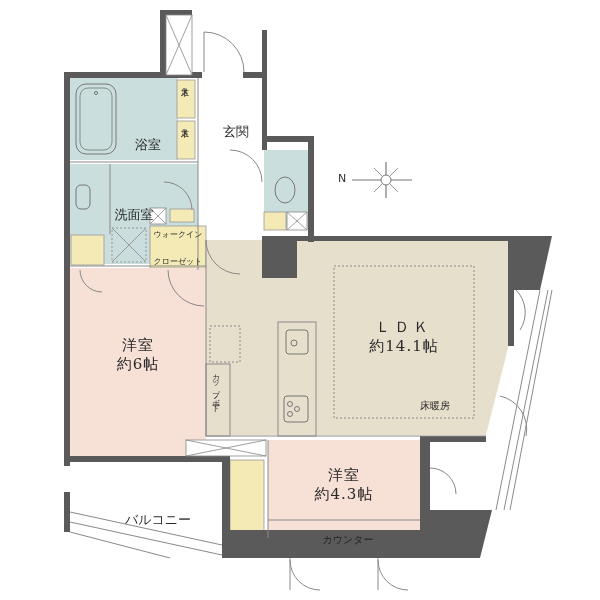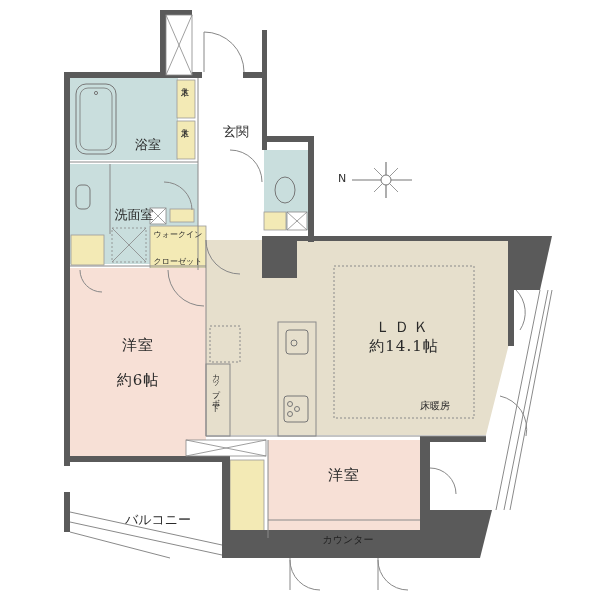--- a/index.html
+++ b/index.html
@@ -159,25 +159,26 @@
 <div class="lbl lbl-md" style="left:214px;top:96px;width:44px;">玄関</div>
 <div class="lbl lbl-xs vert" style="left:179px;top:83px;">下足入</div>
 <div class="lbl lbl-xs vert" style="left:179px;top:124px;">下足入</div>
 <div class="lbl lbl-md" style="left:104px;top:179px;width:60px;">洗面室</div>
 <div style="position:absolute;left:150px;top:230px;width:56px;">
   <div class="lbl lbl-xs" style="position:static;">ウォークイン</div>
   <div class="lbl lbl-xs" style="position:static;margin-top:17px;">クローゼット</div>
 </div>
 <div style="position:absolute;left:90px;top:336px;width:96px;">
   <div class="lbl lbl-lg" style="position:static;">洋室</div>
-  <div class="lbl lbl-lg" style="position:static;margin-top:16px;">約6帖</div>
+  <div class="lbl lbl-lg" style="position:static;">約6帖</div>
 </div>
 <div style="position:absolute;left:344px;top:318px;width:120px;">
   <div class="lbl lbl-lg" style="position:static;letter-spacing:4px;">ＬＤＫ</div>
   <div class="lbl lbl-lg" style="position:static;">約14.1帖</div>
 </div>
 <div class="lbl lbl-sm" style="left:420px;top:400px;">床暖房</div>
 <div class="lbl lbl-xs vert" style="left:210px;top:368px;">カップボード</div>
 <div style="position:absolute;left:294px;top:466px;width:100px;">
   <div class="lbl lbl-lg" style="position:static;">洋室</div>
+  <div class="lbl lbl-lg" style="position:static;">約4.3帖</div>
 </div>
 <div class="lbl lbl-sm" style="left:300px;top:534px;width:96px;color:#222;">カウンター</div>
 <div class="lbl lbl-md" style="left:108px;top:484px;width:100px;font-family:Liberation Serif, serif;">バルコニー</div>
 
 </body></html>

